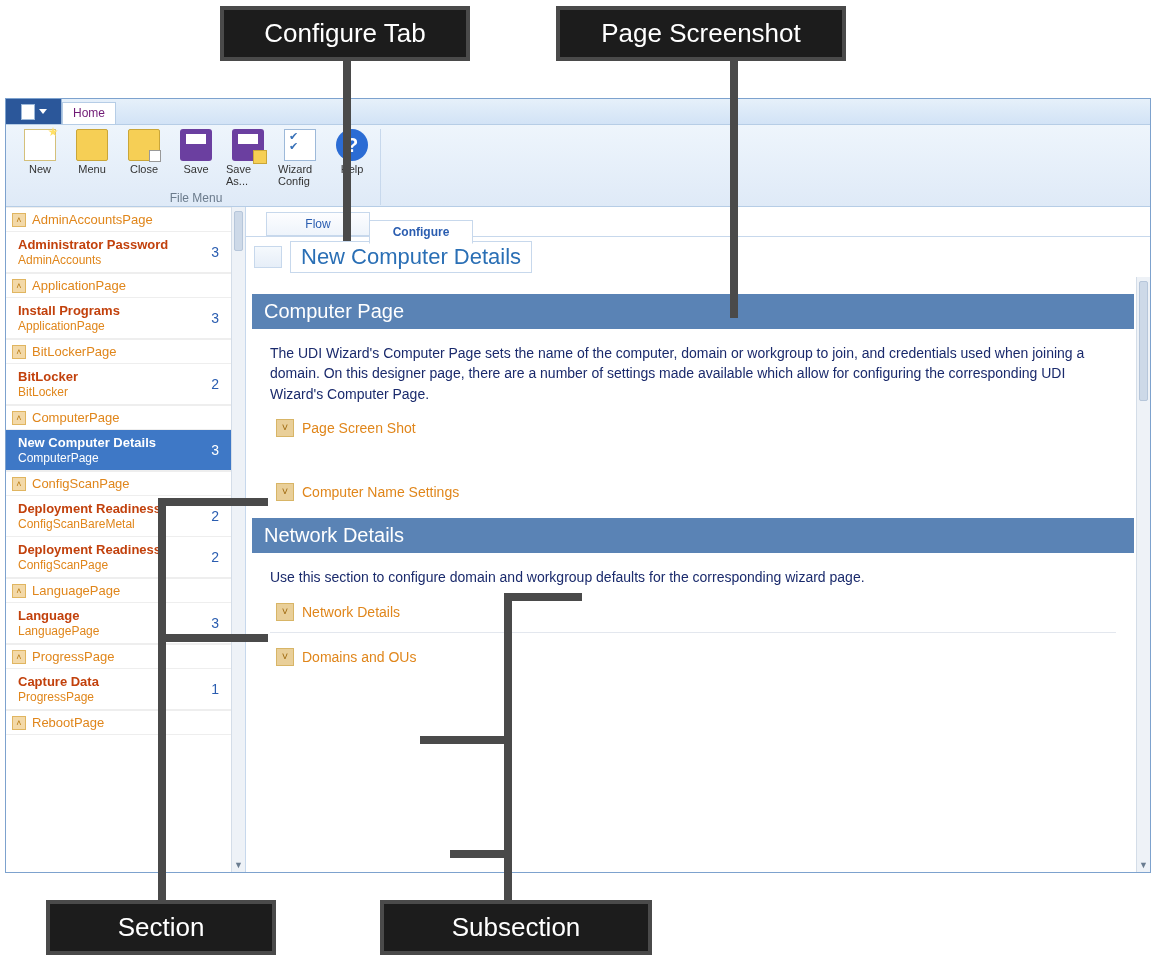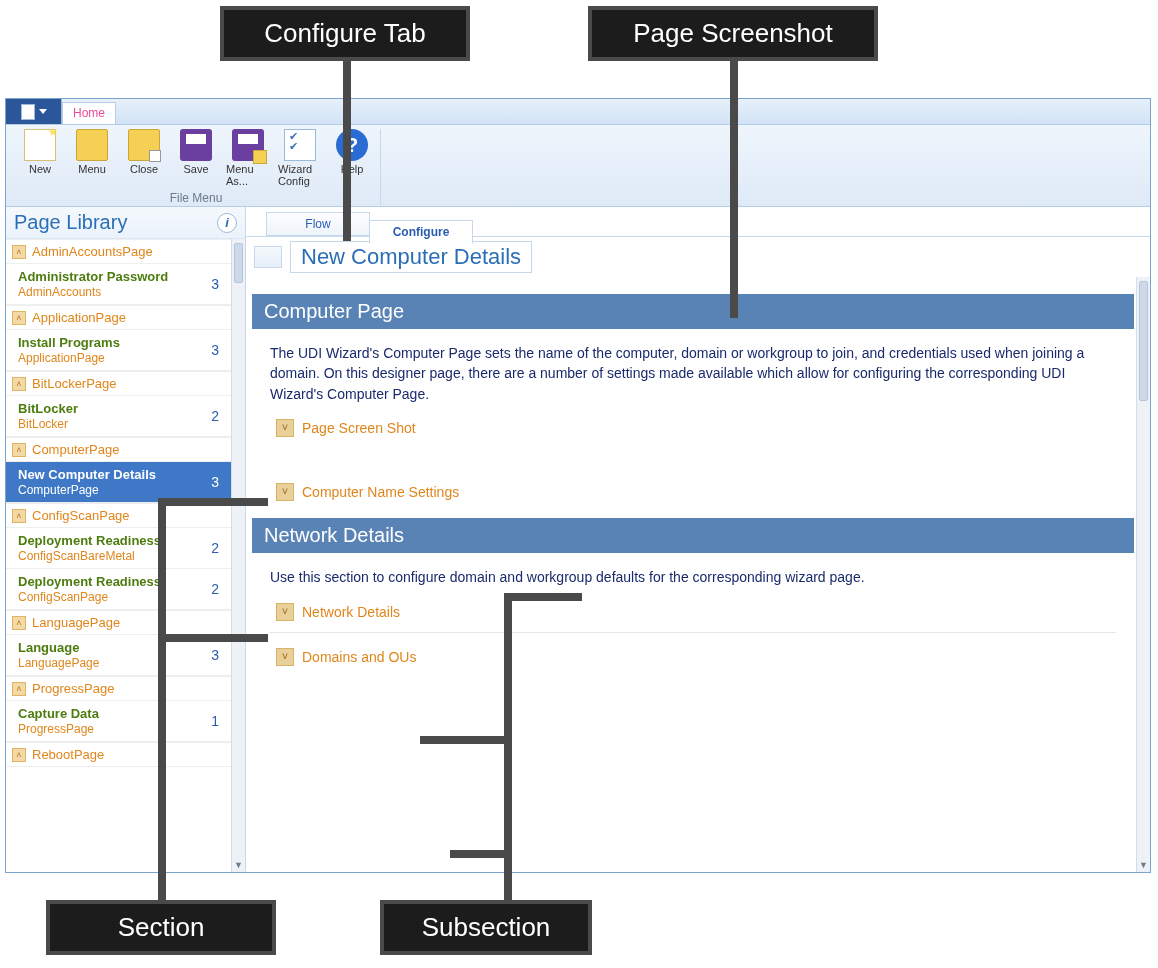--- a/index.html
+++ b/index.html
@@ -60,21 +60,21 @@
   }
   .app-btn .doc { width:14px; height:16px; background:#fff; border:1px solid #9db9d9; margin-right:4px; }
   .app-btn .tri { width:0; height:0; border-left:4px solid transparent; border-right:4px solid transparent; border-top:5px solid #fff;}
   .title-tab {
     background:#fff;
     border:1px solid #b6cde6;
     border-bottom:none;
     margin-top:3px;
     padding: 3px 10px;
     font-size:12px;
-    color:#ec4899;
+    color:#701a75;
   }
 
   
   .ribbon {
     height: 82px;
     background: linear-gradient(#eef5fc, #dfeaf7);
     border-bottom: 1px solid #b6cde6;
     display:flex;
     align-items:flex-start;
     padding: 4px 6px 0 6px;
@@ -166,21 +166,21 @@
     width:14px;height:14px;background:#f3d9a8;border:1px solid #e0b560;display:flex;align-items:center;justify-content:center;font-size:9px;color:#b87a12;
   }
   .lp-item {
     padding:5px 8px 5px 12px;
     border-bottom:1px solid #eee;
     display:flex;
     justify-content:space-between;
     align-items:center;
   }
   .lp-item .txt { display:flex; flex-direction:column; }
-  .lp-item .t1 { color:#4d7c0f; font-weight:600; font-size:13px; }
+  .lp-item .t1 { color:#c2410c; font-weight:600; font-size:13px; }
   .lp-item .t2 { color:#e0861b; font-size:12px; margin-top:1px; }
   .lp-item .cnt { color:#2a5db0; font-size:14px; padding-right:4px; }
   .lp-item.selected { background:#3e78c6; }
   .lp-item.selected .t1,.lp-item.selected .t2,.lp-item.selected .cnt{ color:#fff; }
 
   
   .main { flex:1; display:flex; flex-direction:column; }
   .subtabs {
     height:26px;
     margin: 4px 0 0 0;
@@ -252,29 +252,29 @@
   }
   .hr { border-top:1px solid #e3e7ee; margin:8px 0; }
 
 </style>
 </head>
 <body>
 
 <div class="callout-label" style="top:6px; left:220px; width:250px;">Configure Tab</div>
 <div class="callout-line" style="top:58px; left:343px; width:8px; height:183px;"></div>
 
-<div class="callout-label" style="top:6px; left:588px; width:290px;">Page Screenshot</div>
+<div class="callout-label" style="top:6px; left:556px; width:290px;">Page Screenshot</div>
 <div class="callout-line" style="top:58px; left:730px; width:8px; height:260px;"></div>
 
 <div class="callout-label" style="top:900px; left:46px; width:230px;">Section</div>
 <div class="callout-line" style="top:498px; left:158px; width:8px; height:402px;"></div>
 <div class="callout-line" style="top:498px; left:158px; width:110px; height:8px;"></div>
 <div class="callout-line" style="top:634px; left:158px; width:110px; height:8px;"></div>
 
-<div class="callout-label" style="top:900px; left:380px; width:212px;">Subsection</div>
+<div class="callout-label" style="top:900px; left:380px; width:272px;">Subsection</div>
 <div class="callout-line" style="top:593px; left:504px; width:8px; height:307px;"></div>
 <div class="callout-line" style="top:593px; left:504px; width:78px; height:8px;"></div>
 <div class="callout-line" style="top:736px; left:420px; width:92px; height:8px;"></div>
 <div class="callout-line" style="top:850px; left:450px; width:62px; height:8px;"></div>
 
 <div class="app">
 
   <div class="titlebar">
     <div class="app-btn">
       <span class="doc"></span>
@@ -297,42 +297,38 @@
         <div class="ribbon-item">
           <div class="ic ic-folder2"></div>
           <span>Close</span>
         </div>
         <div class="ribbon-item">
           <div class="ic ic-save"></div>
           <span>Save</span>
         </div>
         <div class="ribbon-item">
           <div class="ic ic-save2"></div>
-          <span>Menu As...</span>
+          <span>Save As...</span>
         </div>
         <div class="ribbon-item">
           <div class="ic ic-wiz"></div>
           <span>Wizard Config</span>
         </div>
         <div class="ribbon-item">
           <div class="ic ic-help">?</div>
           <span>Help</span>
         </div>
       </div>
       <div class="ribbon-group-label">File Menu</div>
     </div>
   </div>
 
   <div class="body">
 
     <div class="leftpanel">
-      <div class="lp-header">
-        <span>Page Library</span>
-        <span class="info">i</span>
-      </div>
       <div class="lp-scroll">
         <div class="lp-scroll-inner" id="lp-list">
             <div class="lp-group-hdr">
               <span class="chev">˄</span>
               <span>AdminAccountsPage</span>
             </div>
             <div class="lp-item">
               <div class="txt">
                 <span class="t1">Administrator Password</span>
                 <span class="t2">AdminAccounts</span>

